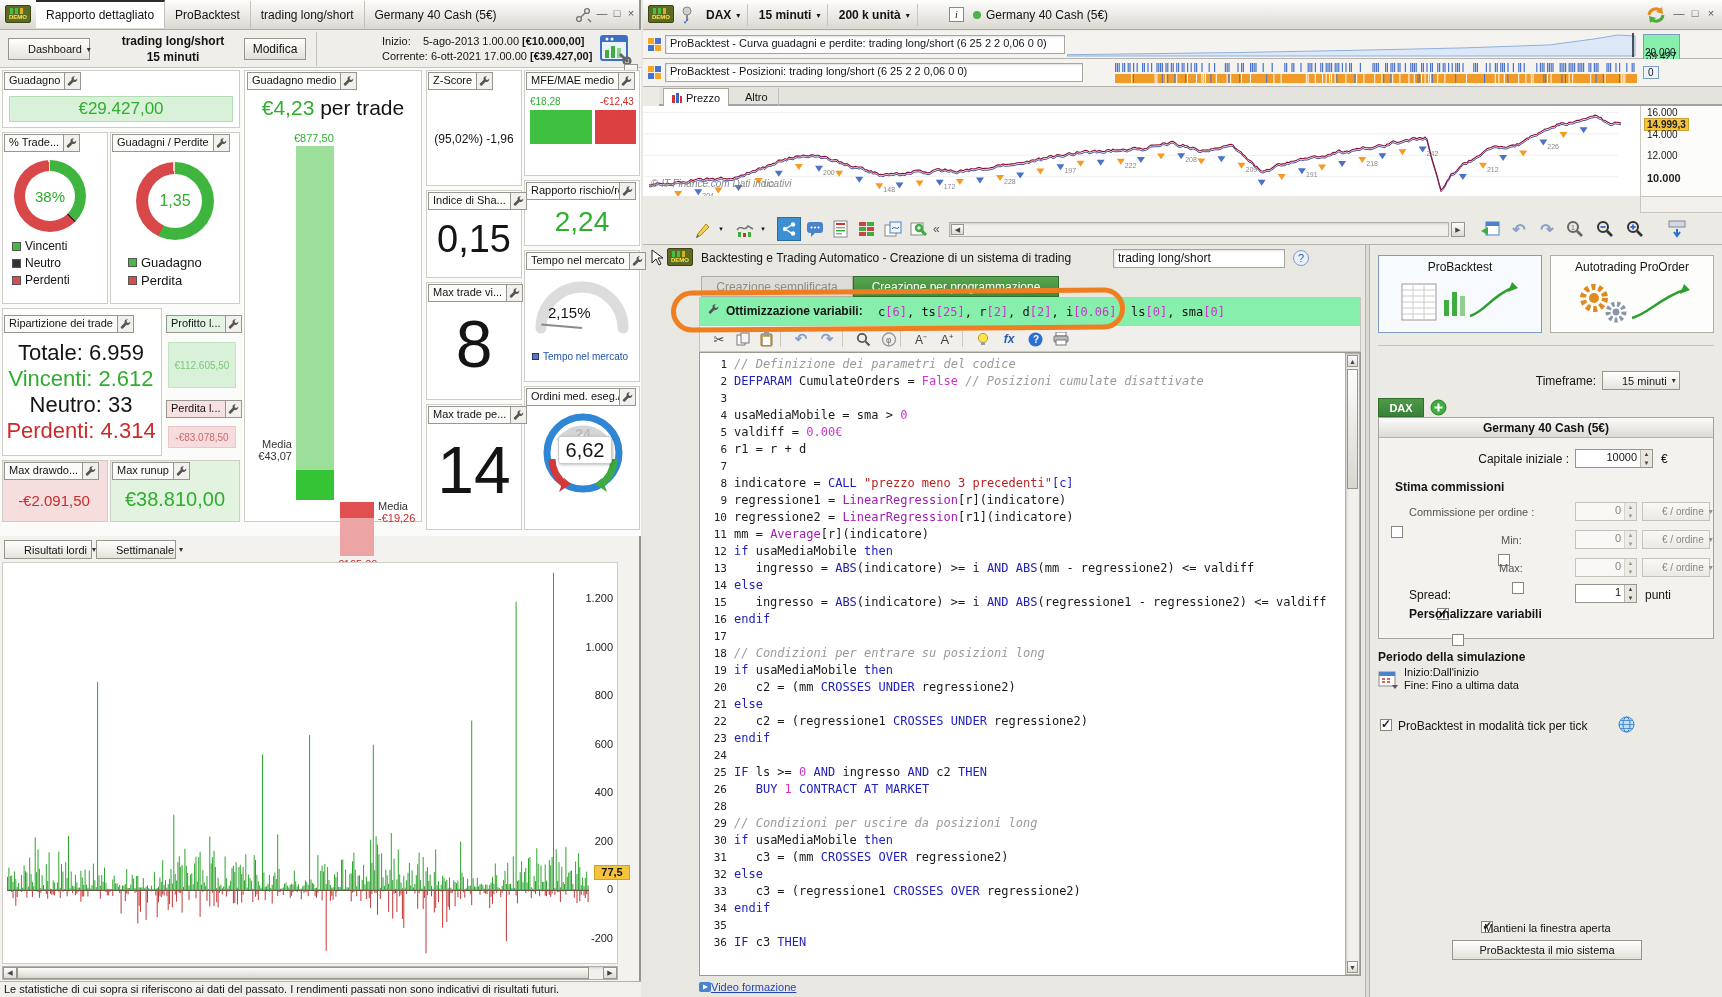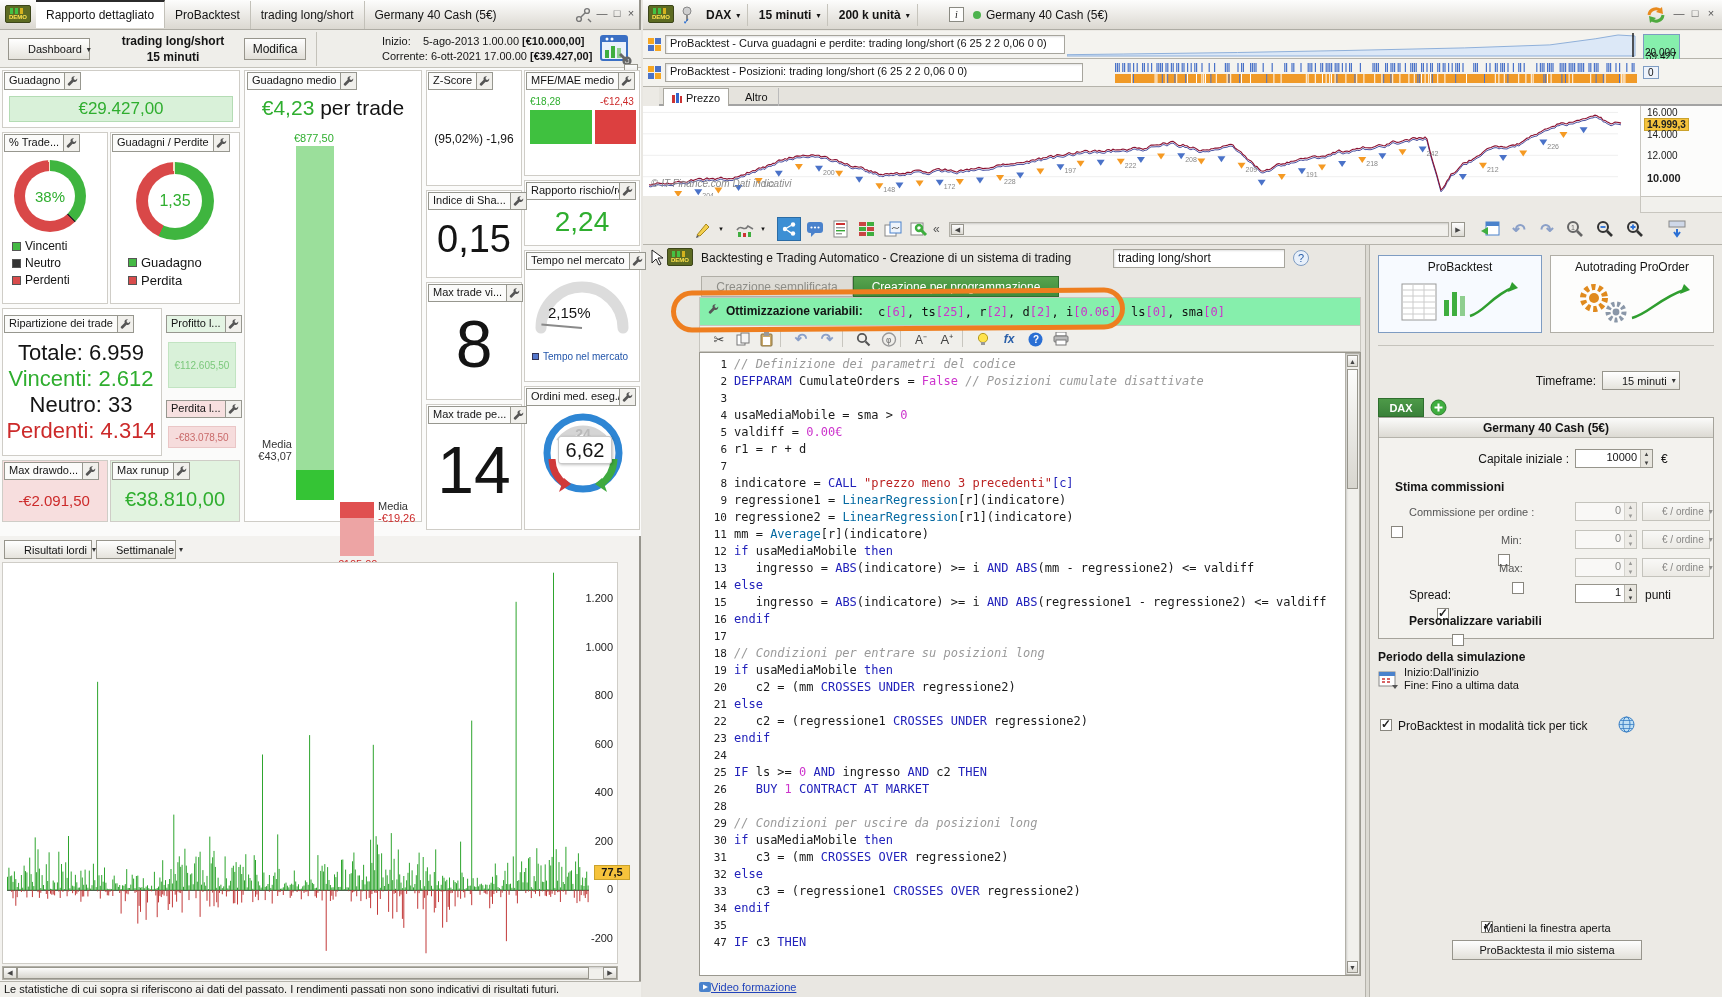--- a/index.html
+++ b/index.html
@@ -38,21 +38,21 @@
 .donut .hole{position:absolute;inset:11px;background:#fff;border-radius:50%}
 .donut .dv{position:absolute;inset:0;display:flex;align-items:center;justify-content:center;font-size:15px}
 .tdd{display:inline-flex;align-items:center;height:22px;padding:0 7px;font-weight:bold;font-size:12px;cursor:pointer;border-right:1px solid #c6c4bc}
 .tdd .ar{font-size:8px;margin-left:5px;font-weight:normal}
 .irow{left:0;width:1079px;height:28px;background:#f4f3ef;border-bottom:1px solid #b5b3ab}
 .tbtn{width:24px;height:24px;display:flex;align-items:center;justify-content:center;cursor:pointer;border:1px solid transparent}
 .ebtn{width:22px;height:22px;display:flex;align-items:center;justify-content:center;cursor:pointer;font-size:13px;color:#444}
 .code-line{display:flex;height:17px;line-height:17px;font-family:"DejaVu Sans Mono",monospace;font-size:12px;white-space:pre}
 .code-line .ln{width:34px;text-align:right;padding-right:7px;color:#222;font-size:11px;flex:none}
 .tok-pl{color:#1a1a1a}.tok-kw{color:#2222bb}.tok-cm{color:#999;font-style:italic}
-.tok-num{color:#cc33cc}.tok-str{color:#bb2222}.tok-fn{color:#0369a1}
+.tok-num{color:#cc33cc}.tok-str{color:#bb2222}.tok-fn{color:#a21caf}
 .ov{font-family:"DejaVu Sans Mono",monospace;font-size:12px}
 .ov-n{color:#111}.ov-v{color:#cc33cc}.ov-p{color:#111}
 .gtab{display:flex;align-items:center;justify-content:center;font-size:12px;cursor:pointer}
 .card{background:#fdfdfc;border:1px solid #b0aea6;cursor:pointer}
 .card.sel{border:1px solid #7e9cc2;background:#f7faff}
 .grpbox{background:#f3f2ee;border:1px solid #a5a39b}
 .ghead{height:20px;background:linear-gradient(#fbfbfa,#dcdad3);border-bottom:1px solid #b5b3ab;
   display:flex;align-items:center;justify-content:center;font-weight:bold;font-size:12px}
 .scrtrack{background:#f1f0ec;border:1px solid #b2b0a8;box-shadow:inset 1px 1px 2px rgba(0,0,0,.15)}
 .scrbtn{background:linear-gradient(#fdfdfd,#dddbd4);border:1px solid #97958c;display:flex;align-items:center;justify-content:center;font-size:7px;color:#444;cursor:pointer}
@@ -1717,21 +1717,21 @@
             <div class="code-line"><span class="ln">25</span><span class="tok-kw">IF</span><span class="tok-pl"> ls &gt;= </span><span class="tok-num">0</span><span class="tok-pl"> </span><span class="tok-kw">AND</span><span class="tok-pl"> ingresso </span><span class="tok-kw">AND</span><span class="tok-pl"> c2 </span><span class="tok-kw">THEN</span></div>
             <div class="code-line"><span class="ln">26</span><span class="tok-pl">   </span><span class="tok-kw">BUY</span><span class="tok-pl"> </span><span class="tok-num">1</span><span class="tok-kw"> CONTRACT AT MARKET</span></div>
             <div class="code-line"><span class="ln">28</span></div>
             <div class="code-line"><span class="ln">29</span><span class="tok-cm">// Condizioni per uscire da posizioni long</span></div>
             <div class="code-line"><span class="ln">30</span><span class="tok-kw">if</span><span class="tok-pl"> usaMediaMobile </span><span class="tok-kw">then</span></div>
             <div class="code-line"><span class="ln">31</span><span class="tok-pl">   c3 = (mm </span><span class="tok-kw">CROSSES OVER</span><span class="tok-pl"> regressione2)</span></div>
             <div class="code-line"><span class="ln">32</span><span class="tok-kw">else</span></div>
             <div class="code-line"><span class="ln">33</span><span class="tok-pl">   c3 = (regressione1 </span><span class="tok-kw">CROSSES OVER</span><span class="tok-pl"> regressione2)</span></div>
             <div class="code-line"><span class="ln">34</span><span class="tok-kw">endif</span></div>
             <div class="code-line"><span class="ln">35</span></div>
-            <div class="code-line"><span class="ln">47</span><span class="tok-kw">IF</span><span class="tok-pl"> c3 </span><span class="tok-kw">THEN</span></div>
+            <div class="code-line"><span class="ln">36</span><span class="tok-kw">IF</span><span class="tok-pl"> c3 </span><span class="tok-kw">THEN</span></div>
           </div>
       <div class="a scrtrack" style="right:0;top:0;width:15px;height:622px">
         <span class="a scrbtn" style="left:1px;top:1px;width:11px;height:12px">▲</span>
         <span class="a scrthumb" style="left:1px;top:15px;width:11px;height:120px"></span>
         <span class="a scrbtn" style="left:1px;bottom:1px;width:11px;height:12px">▼</span>
       </div>
     </div>
 
     <span class="a" style="left:56px;top:736px;display:flex;align-items:center;gap:0">
           <svg width="12" height="10">
@@ -1845,21 +1845,21 @@
         <div class="a spin" style="left:196px;top:166px;width:62px">
               <span class="v">1</span>
               <span class="ud">
                 <span>▲</span>
                 <span>▼</span>
               </span>
             </div>
         <span class="a" style="left:266px;top:170px;font-size:12px"><span>punti</span></span>
         
         <span class="a cb" style="left:12px;top:196px"></span>
-        <span class="a" style="left:30px;top:196px;font-weight:bold;font-size:12px"><span>Personalizzare variabili</span></span>
+        <span class="a" style="left:30px;top:189px;font-weight:bold;font-size:12px"><span>Personalizzare variabili</span></span>
       </div>
 
       <span class="a" style="left:8px;top:405px;font-weight:bold;font-size:12px"><span>Periodo della simulazione</span></span>
       <span class="a" style="left:8px;top:424px">
             <svg width="20" height="20">
               <rect x="1" y="3" width="16" height="14" fill="#fff" stroke="#888"></rect>
               <rect x="1" y="3" width="16" height="4" fill="#4a82cc"></rect>
               <path d="M4,10 h3 M9,10 h3 M4,13 h3 M9,13 h3" stroke="#c33" stroke-width="1.6"></path>
               <polygon points="14,16 20,16 17,20" fill="#555"></polygon>
             </svg>

